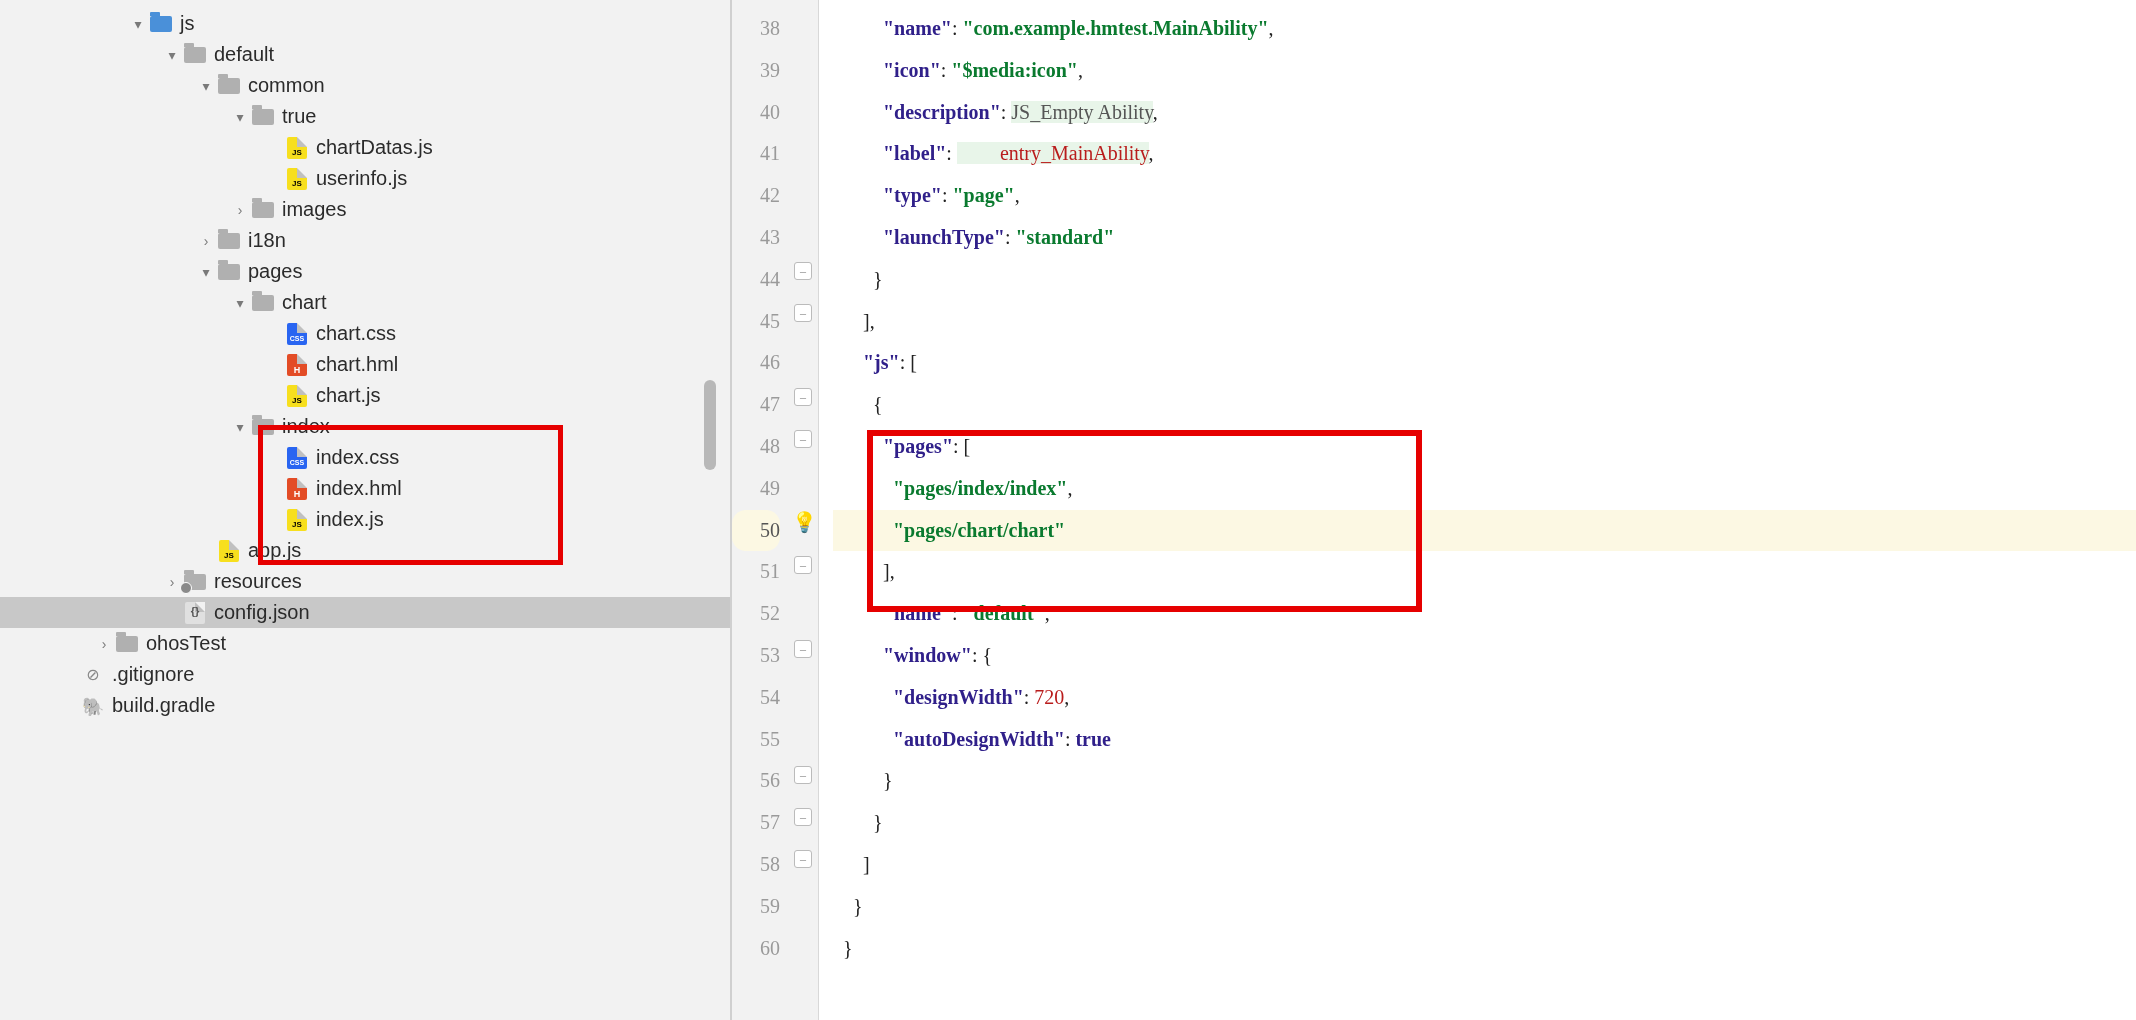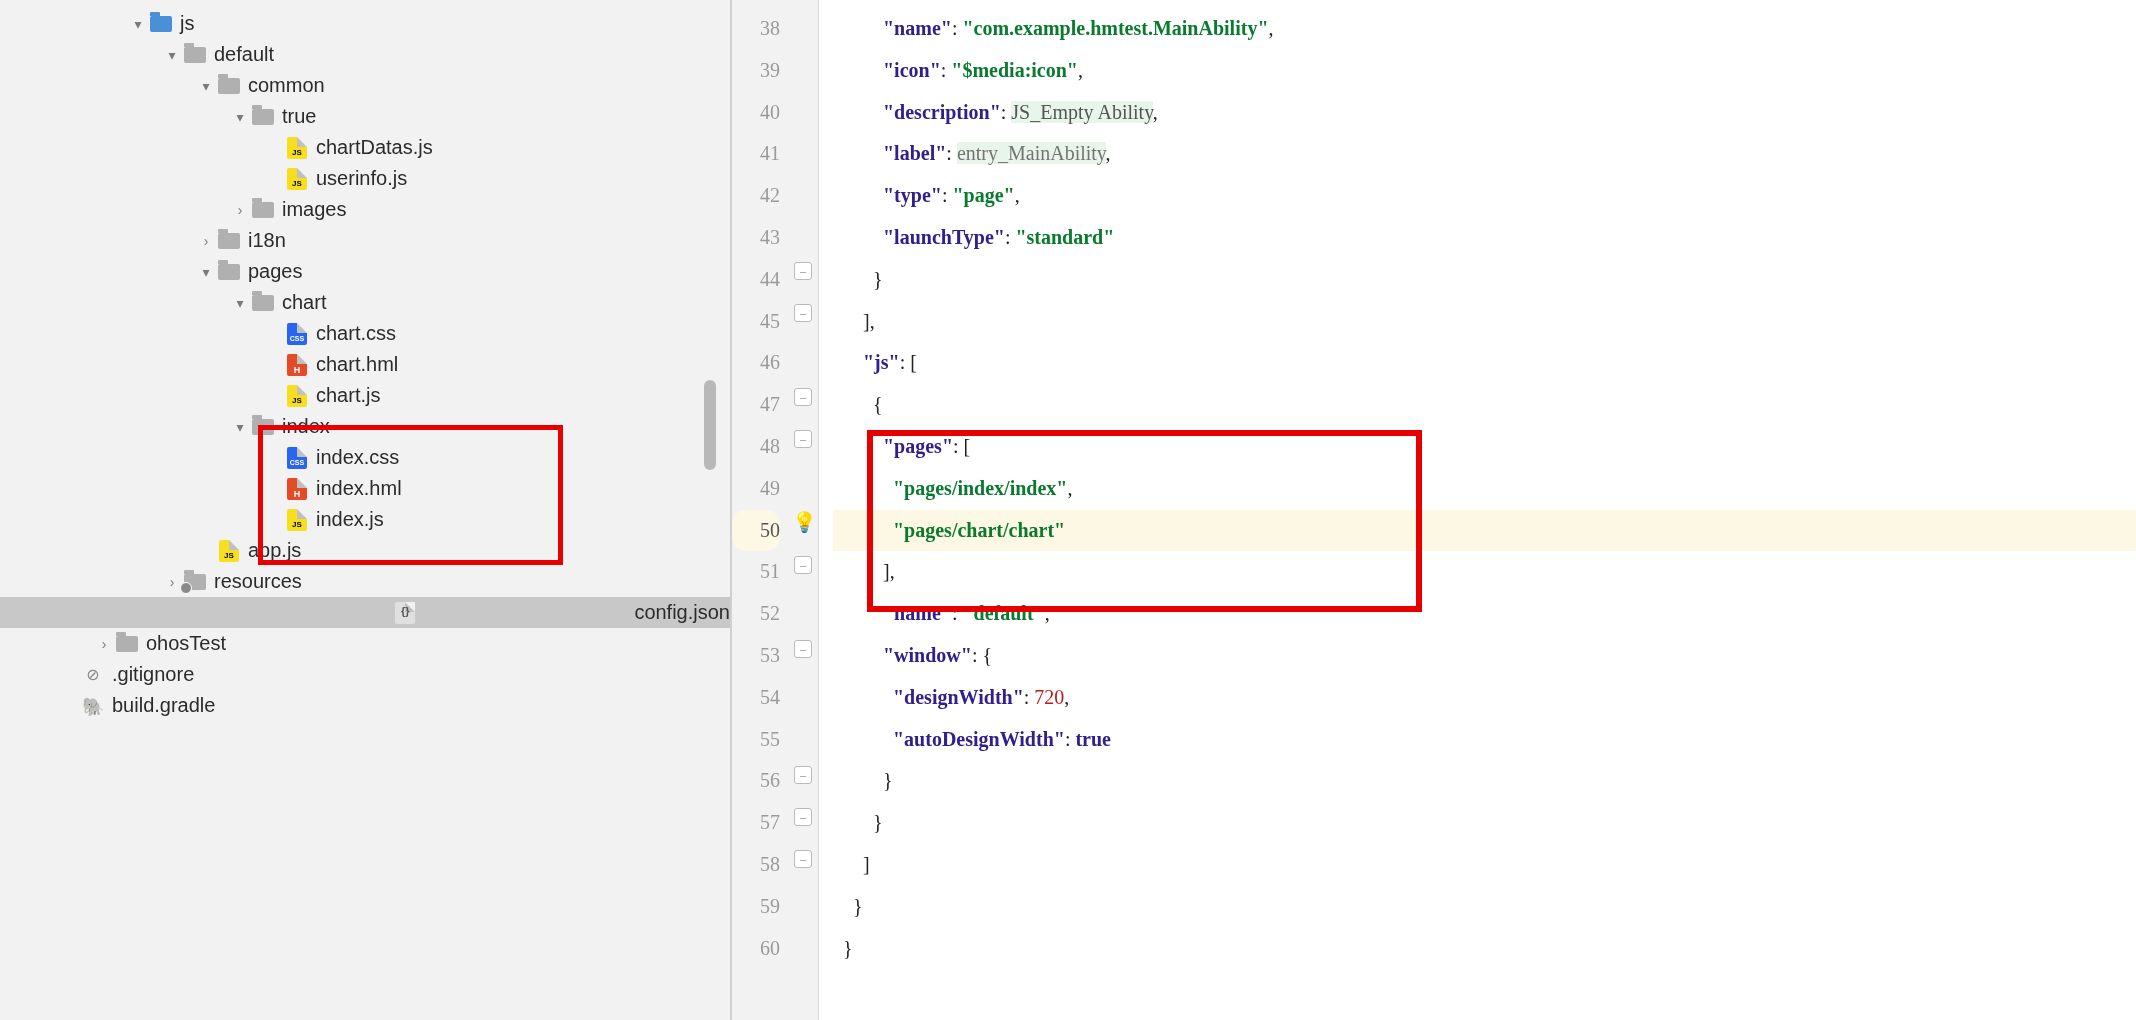--- a/index.html
+++ b/index.html
@@ -3,21 +3,21 @@
   <meta charset="utf-8">
   <style>
     * { margin: 0; padding: 0; box-sizing: border-box; }
     body { font-family: 'Menlo', 'Monaco', 'Consolas', monospace; font-size: 18px; background: #fff; color: #333; overflow: hidden; }
     .container { display: flex; height: 1020px; width: 2136px; }
     
     
     .sidebar { width: 730px; background: #f2f2f2; overflow-y: auto; padding-top: 8px; }
     .tree { list-style: none; }
     .tree-item { display: flex; align-items: center; padding: 4px 0; font-family: -apple-system, 'Helvetica Neue', Arial, sans-serif; font-size: 20px; cursor: pointer; white-space: nowrap; }
-    .tree-item.selected { background: #c8c8c8; justify-content: space-between; }
+    .tree-item.selected { background: #c8c8c8; }
     .tree-item .arrow { width: 20px; display: inline-flex; justify-content: center; align-items: center; color: #7a7a7a; font-size: 14px; }
     .tree-item .arrow.none { visibility: hidden; }
     .tree-item .icon { width: 26px; height: 22px; display: inline-flex; align-items: center; justify-content: center; margin-right: 6px; }
     .tree-item .label { color: #2b2b2b; }
     
     
     .lvl0 { padding-left: 60px; }
     .lvl1 { padding-left: 94px; }
     .lvl2 { padding-left: 128px; }
     .lvl3 { padding-left: 162px; }
@@ -319,21 +319,21 @@
         <span class="mark" style="top:766px;">–</span>
         <span class="mark" style="top:808px;">–</span>
         <span class="mark" style="top:850px;">–</span>
       </div>
     </div>
 
     <div class="code">
       <div class="code-line"><span>          </span><span class="tk-key">"name"</span><span class="tk-punc">: </span><span class="tk-str">"com.example.hmtest.MainAbility"</span><span class="tk-punc">,</span></div>
       <div class="code-line"><span>          </span><span class="tk-key">"icon"</span><span class="tk-punc">: </span><span class="tk-str">"$media:icon"</span><span class="tk-punc">,</span></div>
       <div class="code-line"><span>          </span><span class="tk-key">"description"</span><span class="tk-punc">: </span><span class="tk-hl-bg" style="color:#555;">JS_Empty Ability</span><span class="tk-punc">,</span></div>
-      <div class="code-line"><span>          </span><span class="tk-key">"label"</span><span class="tk-punc">: </span><span class="tk-hl-bg" style="color:#737373;">entry_MainAbility</span><span class="tk-punc">,</span></div>
+      <div class="code-line"><span>          </span><span class="tk-key">"label"</span><span class="tk-punc">: </span><span class="tk-hl-bg" style="color:#b91c1c;padding-left:43px;">entry_MainAbility</span><span class="tk-punc">,</span></div>
       <div class="code-line"><span>          </span><span class="tk-key">"type"</span><span class="tk-punc">: </span><span class="tk-str">"page"</span><span class="tk-punc">,</span></div>
       <div class="code-line"><span>          </span><span class="tk-key">"launchType"</span><span class="tk-punc">: </span><span class="tk-str">"standard"</span></div>
       <div class="code-line"><span>        </span><span class="tk-punc">}</span></div>
       <div class="code-line"><span>      </span><span class="tk-punc">],</span></div>
       <div class="code-line"><span>      </span><span class="tk-key">"js"</span><span class="tk-punc">: </span><span class="tk-punc">[</span></div>
       <div class="code-line"><span>        </span><span class="tk-punc">{</span></div>
       <div class="code-line"><span>          </span><span class="tk-key">"pages"</span><span class="tk-punc">: </span><span class="tk-punc">[</span></div>
       <div class="code-line"><span>            </span><span class="tk-str">"pages/index/index"</span><span class="tk-punc">,</span></div>
       <div class="code-line current"><span>            </span><span class="tk-str">"pages/chart/chart"</span></div>
       <div class="code-line"><span>          </span><span class="tk-punc">],</span></div>

